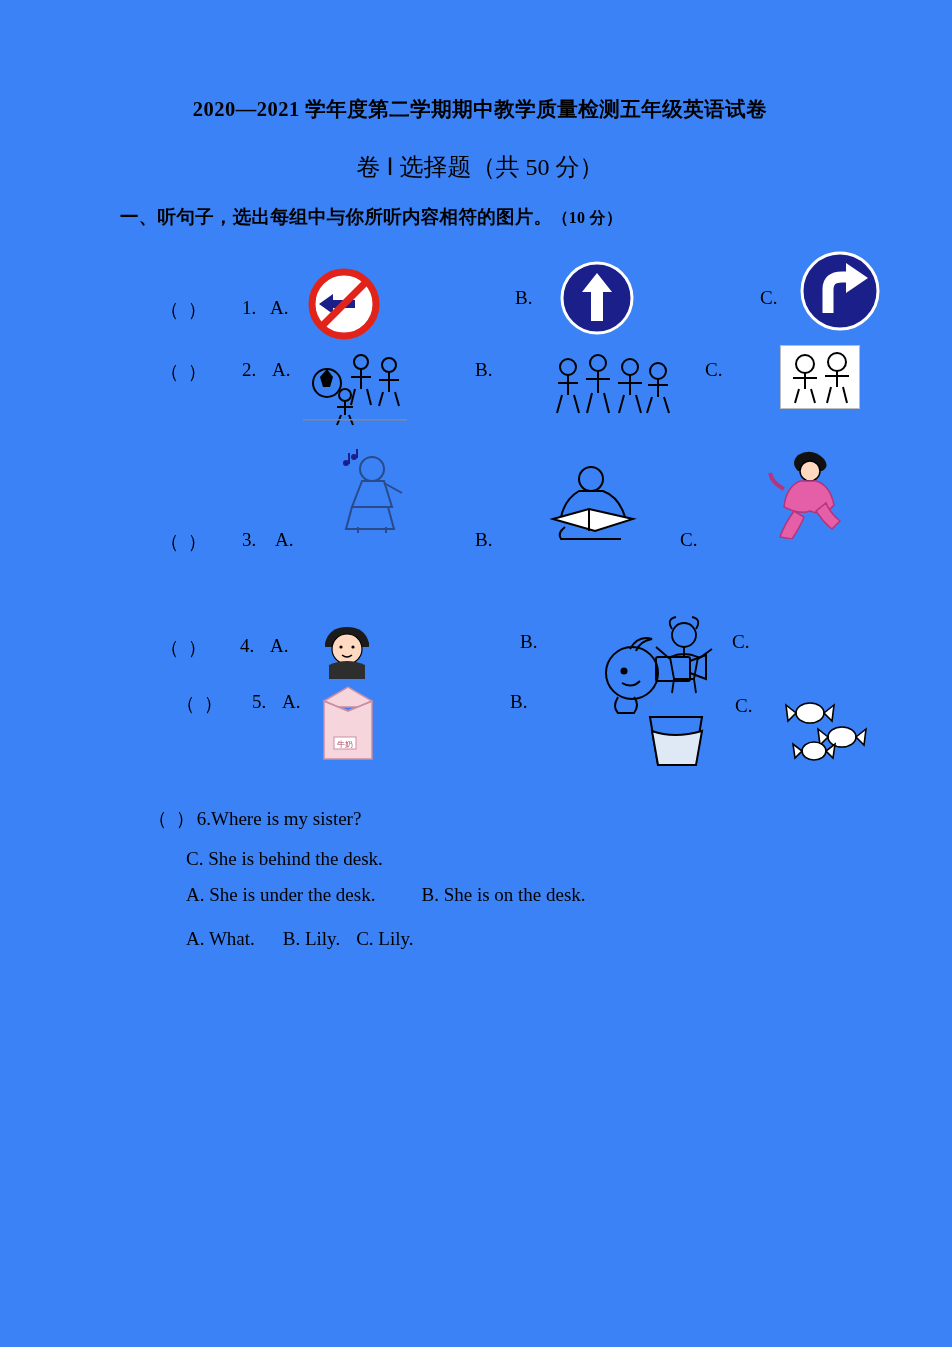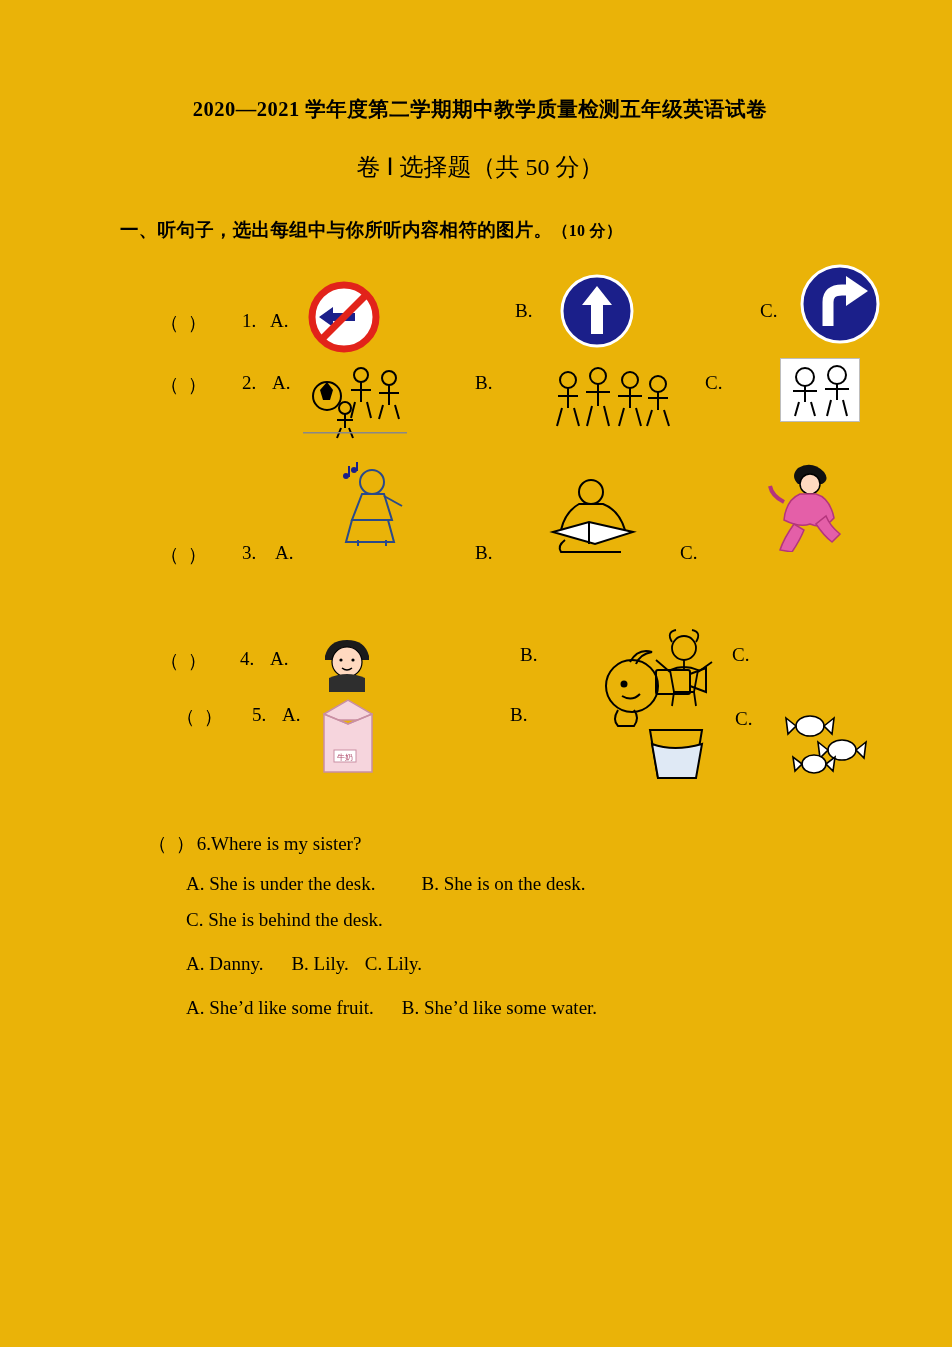--- a/index.html
+++ b/index.html
@@ -9,21 +9,21 @@
   }
   body {
     font-family: "Liberation Serif", serif;
     color: #000000;
   }
   .page {
     position: relative;
     width: 952px;
     height: 1347px;
     margin: 0 auto;
-    background: #eab308;
+    background: #3b82f6;
     overflow: hidden;
   }
   .doc {
     position: absolute;
     left: 120px;
     top: 95px;
     width: 720px;
   }
   .title {
     font-family: "Liberation Serif", serif;
@@ -32,21 +32,21 @@
     text-align: center;
     letter-spacing: 0.5px;
     white-space: nowrap;
   }
   .subtitle {
     margin-top: 28px;
     text-align: center;
     font-size: 24px;
   }
   .section-head {
-    margin-top: 34px;
+    margin-top: 21px;
     font-weight: bold;
     font-size: 18.5px;
     letter-spacing: 0.3px;
   }
   .section-head .pts {
     font-size: 16px;
   }
   .qline {
     font-size: 19px;
     line-height: 1.5;
@@ -65,21 +65,21 @@
   }
   .art {
     position: absolute;
   }
 
   
   svg { display: block; }
 
   
   .q-block {
-    margin-top: 30px;
+    margin-top: 18px;
     font-size: 19px;
   }
   .q-opts {
     margin-top: 14px;
     margin-left: 66px;
     font-size: 19px;
   }
   .gap-lg { display: inline-block; width: 46px; }
   .gap-md { display: inline-block; width: 28px; }
   .gap-sm { display: inline-block; width: 16px; }
@@ -310,33 +310,30 @@
         </svg>
       </div>
     </div>
 
 
     <div class="q-block">
       <div class="qline">
         <span style="display:inline-block; width:28px;"></span><span class="paren">（    ）</span><span>6.Where is my sister?</span>
       </div>
       <div class="q-opts">
+        <span>C. She is behind the desk.</span>
+      </div>
+      <div class="q-opts">
         <span>A. She is under the desk.</span><span class="gap-lg"></span><span>B. She is on the desk.</span>
-      </div>
-      <div class="q-opts">
-        <span>C. She is behind the desk.</span>
       </div>
     </div>
 
     <div class="q-block" style="margin-top:22px;">
       <div class="q-opts">
-        <span>A. Danny.</span><span class="gap-md"></span><span>B. Lily.</span><span class="gap-sm"></span><span>C. Lily.</span>
+        <span>A. What.</span><span class="gap-md"></span><span>B. Lily.</span><span class="gap-sm"></span><span>C. Lily.</span>
       </div>
     </div>
 
     <div class="q-block" style="margin-top:22px;">
-      <div class="q-opts">
-        <span>A. She’d like some fruit.</span><span class="gap-md"></span><span>B. She’d like some water.</span>
-      </div>
     </div>
 
   </div>
 </div>
 
 </body></html>

